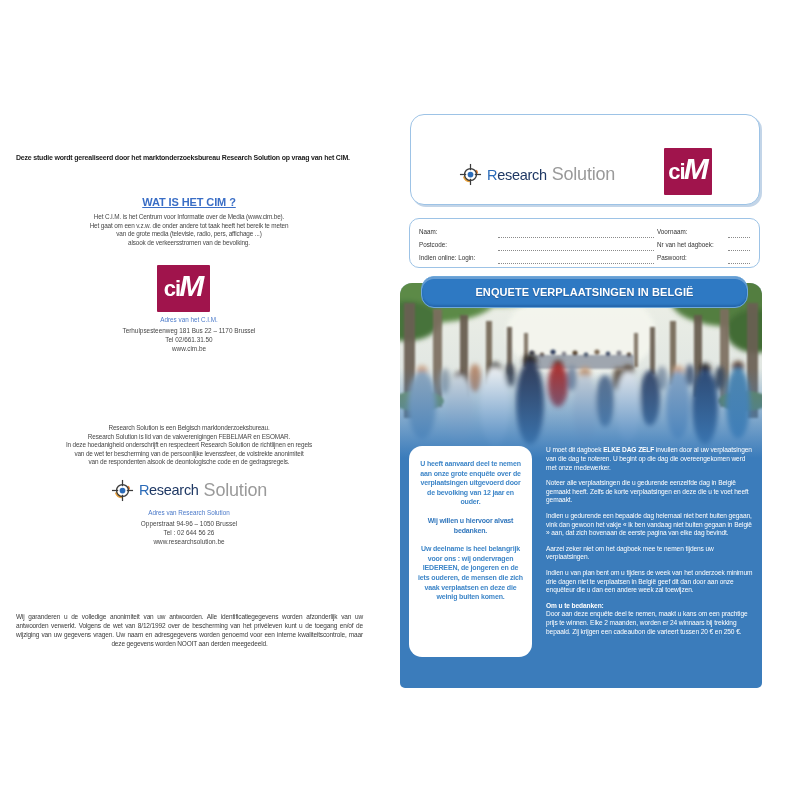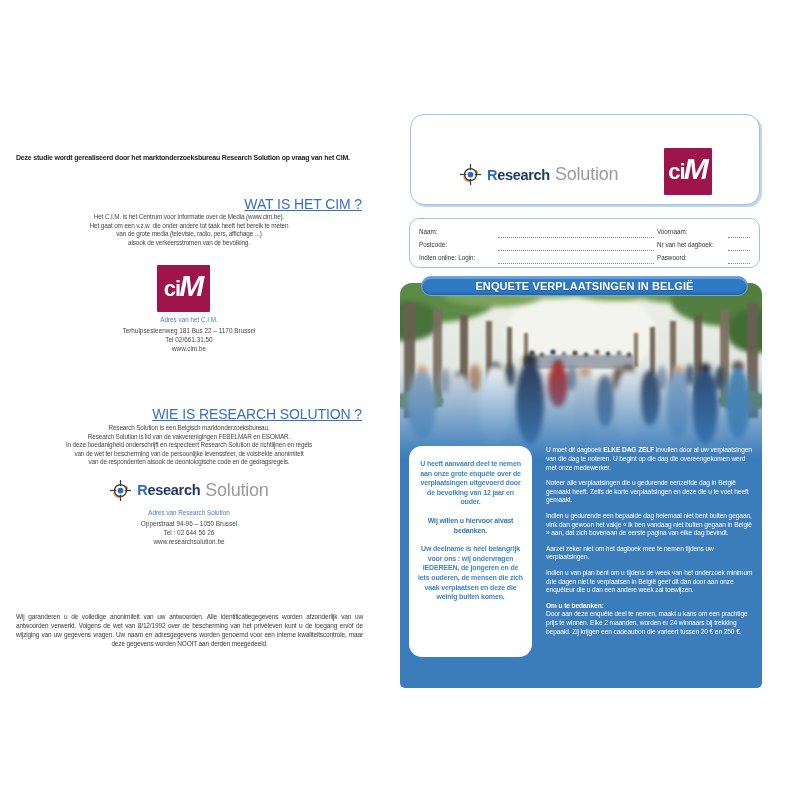--- a/index.html
+++ b/index.html
@@ -13,55 +13,55 @@
     --ink:#3c3c3c;
   }
   *{margin:0;padding:0;box-sizing:border-box;}
   html,body{background:#fff;}
   body{font-family:"Liberation Sans", sans-serif;color:var(--ink);}
   .page{position:relative;width:800px;height:800px;background:#ffffff;overflow:hidden;}
 
   
   .abs{position:absolute;}
   .intro{left:16px;top:154px;width:346px;font-size:7px;font-weight:bold;color:#1c1c1c;letter-spacing:-0.2px;}
-  .heading{font-size:14px;font-weight:normal;color:var(--heading-blue);text-decoration:underline;text-align:right;letter-spacing:-0.1px;}
+  .heading{font-size:11px;font-weight:bold;color:var(--heading-blue);text-decoration:underline;text-align:center;letter-spacing:-0.1px;}
   .h-cim{left:16px;top:196px;width:346px;}
   .h-rs{left:16px;top:406px;width:346px;}
   .lines{white-space:pre-line;text-align:center;font-size:6.4px;line-height:8.6px;color:#474747;letter-spacing:-0.15px;}
   .cim-body{left:16px;top:213px;width:346px;}
   .rs-body{left:16px;top:424px;width:346px;}
   .addr-label{font-size:6.3px;color:var(--label-blue);text-align:center;}
   .addr{white-space:pre-line;text-align:center;font-size:6.4px;line-height:9px;color:#474747;}
   .cim-addr-label{left:16px;top:316px;width:346px;}
   .cim-addr{left:16px;top:326px;width:346px;}
   .rs-addr-label{left:16px;top:509px;width:346px;}
   .rs-addr{left:16px;top:519px;width:346px;}
   .footer-par{left:16px;top:612px;width:347px;font-size:6.5px;line-height:9px;color:#3a3a3a;text-align:justify;text-align-last:center;letter-spacing:-0.15px;}
 
   .cim-logo{display:flex;align-items:center;justify-content:center;background:var(--cim-red);color:#fff;border-radius:1px;}
   .cim-logo-left{left:157px;top:265px;width:53px;height:47px;}
   .cim-logo .cim-word{font-weight:bold;font-size:22px;letter-spacing:-1px;display:flex;align-items:baseline;}
   .cim-logo .cim-word .big-m{font-size:30px;font-style:italic;margin-left:-1px;line-height:20px;}
 
   .rs-logo{display:flex;align-items:center;justify-content:center;gap:5px;}
   .rs-logo-left{left:16px;top:476px;width:346px;height:28px;}
-  .rs-word-research{font-size:14.5px;font-weight:bold;color:#1F3864;letter-spacing:-0.3px;}
+  .rs-word-research{font-size:14.5px;font-weight:normal;color:#1F3864;letter-spacing:-0.3px;}
   .rs-word-research .cap{color:#2B6BB8;}
   .rs-word-solution{font-size:18px;color:#9a9a9a;letter-spacing:-0.2px;}
 
   
   .header-box{left:410px;top:114px;width:350px;height:91px;background:#fff;border:1.6px solid var(--border-blue);border-radius:14px;box-shadow:2px 2px 0 #c3d5e8;}
   .header-rs{position:absolute;left:48px;top:48px;}
   .header-cim{position:absolute;left:253px;top:33px;width:48px;height:47px;}
 
   .form-box{left:409px;top:218px;width:351px;height:50px;background:#fff;border:1.3px solid var(--border-blue);border-radius:10px;padding:6px 9px 5px 9px;display:grid;grid-template-columns:76px 156px 68px 1fr;grid-auto-rows:13px;align-items:end;column-gap:3px;}
   .form-label{font-size:6.3px;color:#333;align-self:center;white-space:nowrap;}
   .dotline{border-bottom:1.1px dotted #8a8a8a;height:9px;}
 
-  .banner{left:421px;top:276px;width:327px;height:20px;background:var(--banner-blue);border:1.5px solid #6FA8DA;border-radius:13px;box-shadow:inset 0 2px 0 rgba(255,255,255,.28), inset 0 -2px 2px rgba(20,70,130,.35);z-index:5;display:flex;align-items:center;justify-content:center;}
+  .banner{left:421px;top:276px;width:327px;height:32px;background:var(--banner-blue);border:1.5px solid #6FA8DA;border-radius:13px;box-shadow:inset 0 2px 0 rgba(255,255,255,.28), inset 0 -2px 2px rgba(20,70,130,.35);z-index:5;display:flex;align-items:center;justify-content:center;}
   .banner span{color:#fff;font-weight:bold;font-size:11px;letter-spacing:0.1px;text-shadow:0 1px 1px rgba(20,60,110,.5);}
 
   .hero{left:400px;top:283px;width:362px;height:405px;background:var(--panel-blue);border-radius:12px 12px 5px 5px;overflow:hidden;z-index:1;}
   .hero .photo{position:absolute;left:0;top:0;width:362px;height:175px;display:block;}
 
   .white-box{position:absolute;left:9px;top:163px;width:123px;height:211px;background:#fff;border-radius:13px;padding:13px 8px;text-align:center;color:var(--box-text-blue);font-size:7px;font-weight:bold;line-height:9.6px;letter-spacing:-0.15px;}
   .white-box p{margin-bottom:9px;}
   .white-box .thanks{color:#3277bd;}
 
   .info-col{position:absolute;left:146px;top:163px;width:209px;color:#fff;font-size:6.6px;line-height:8.8px;letter-spacing:-0.1px;}
@@ -86,21 +86,20 @@
         <span>c</span>
         <span>i</span>
         <span class="big-m">M</span>
       </span>
   </div>
   <div class="abs addr-label cim-addr-label">Adres van het C.I.M.</div>
   <div class="abs addr cim-addr">Terhulpsesteenweg 181 Bus 22 – 1170 Brussel
 Tel  02/661.31.50
 www.cim.be</div>
 
-  <h2 class="abs heading h-rs">WIE IS RESEARCH SOLUTION ?</h2>
   <div class="abs lines rs-body">Research Solution is een Belgisch marktonderzoeksbureau.
 Research Solution is lid van de vakverenigingen  FEBELMAR en ESOMAR.
 In deze hoedanigheid onderschrijft en respecteert Research Solution de richtlijnen en regels
 van de wet ter bescherming van de persoonlijke levenssfeer, de volstrekte anonimiteit
 van de respondenten alsook de deontologische code en de gedragsregels.</div>
 
   <div class="abs rs-logo rs-logo-left">
     <svg width="23" height="23" viewBox="0 0 24 24">
       <path d="M12 19 A7 7 0 0 1 5.2 14" fill="none" stroke="#E8A13C" stroke-width="2.4"></path>
       <path d="M17.8 7.5 A7 7 0 0 1 18.9 11" fill="none" stroke="#E07B2A" stroke-width="2"></path>

